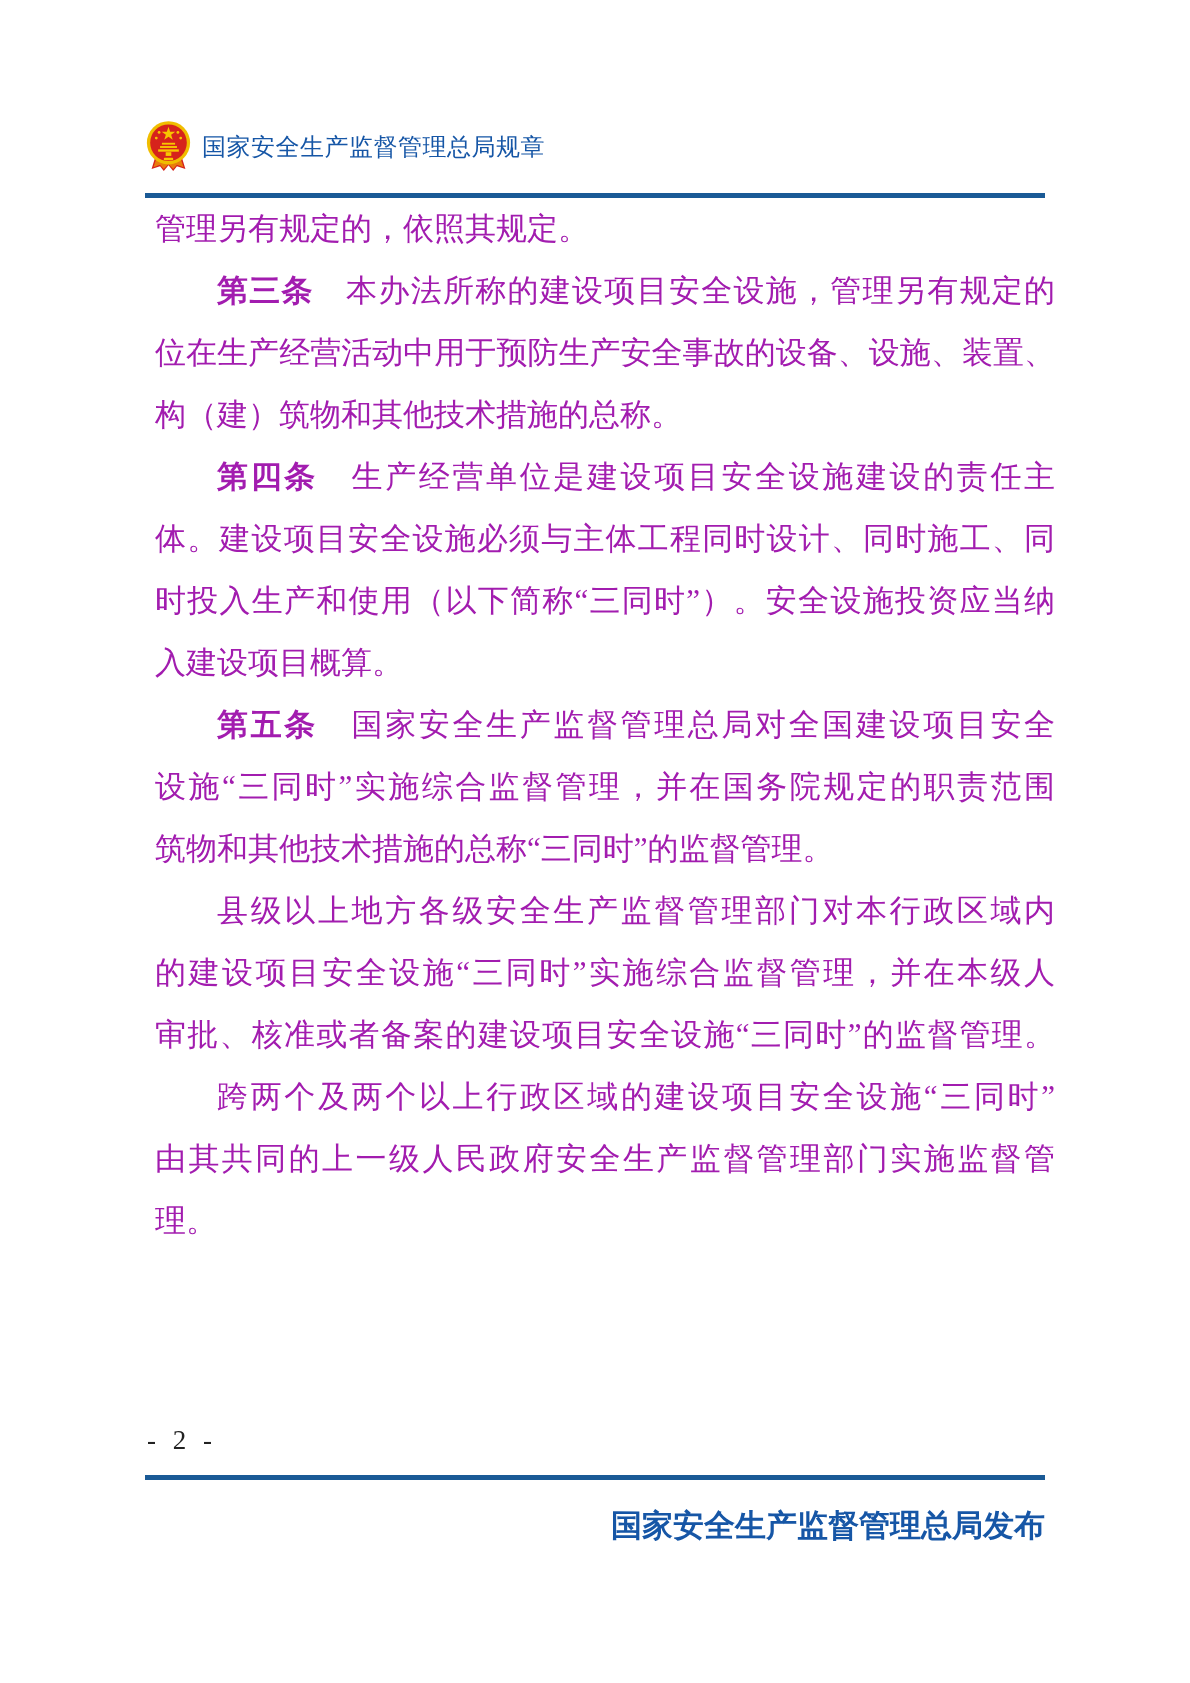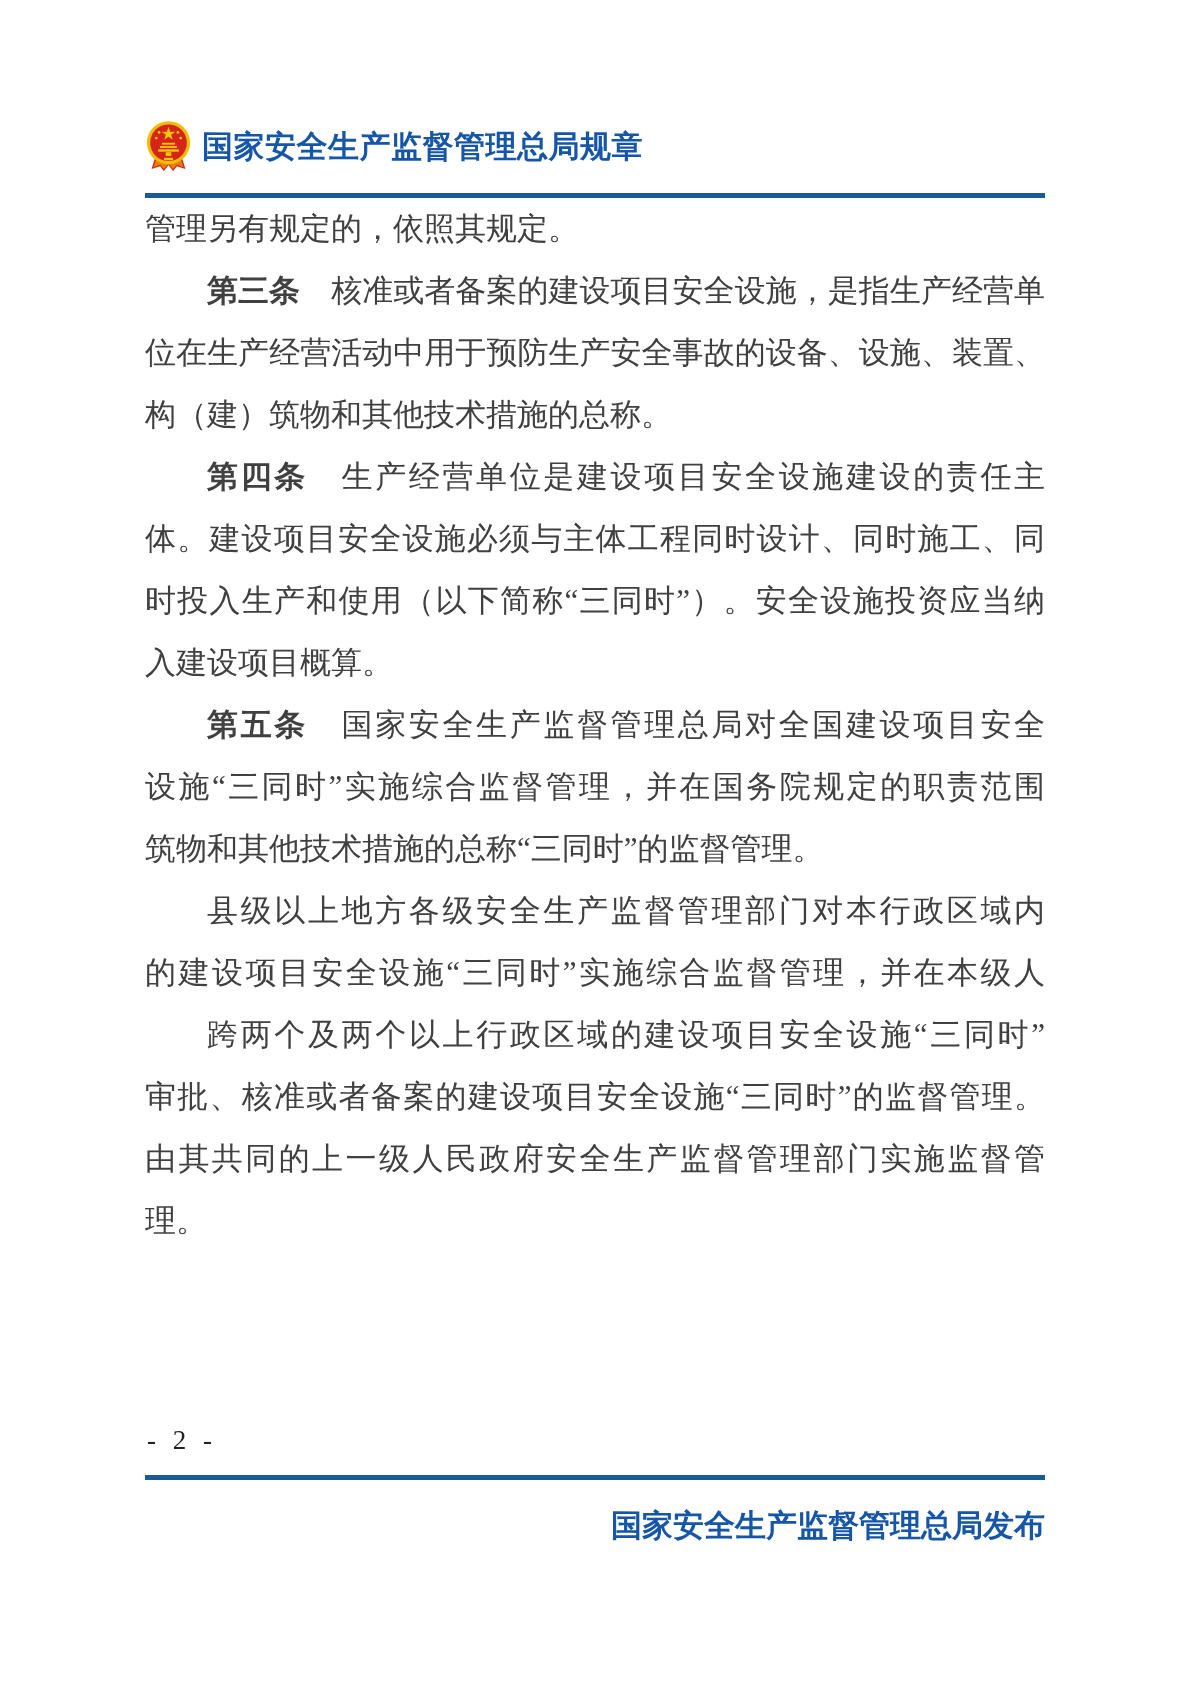--- a/index.html
+++ b/index.html
@@ -27,43 +27,43 @@
     display: flex;
     align-items: center;
     gap: 10px;
   }
   .emblem {
     width: 47px;
     height: 54px;
     flex: 0 0 auto;
   }
   .header-title {
-    font-size: 31px;
-    font-weight: bold;
+    font-size: 24px;
+    font-weight: normal;
     color: #1656a6;
     letter-spacing: 0.5px;
     font-family: "Liberation Serif", serif;
     white-space: nowrap;
   }
   .rule {
     position: absolute;
     left: 145px;
     width: 900px;
     height: 5px;
     background: #1a5a96;
   }
   .top-rule { top: 193px; }
 
   
   .body-text {
     position: absolute;
-    left: 145px;
+    left: 155px;
     top: 198px;
     width: 900px;
-    color: #404040;
+    color: #a21caf;
   }
   .line {
     width: 900px;
     height: 62px;
     line-height: 62px;
     font-size: 31px;
     white-space: nowrap;
     text-align: justify;
     text-align-last: left;
     font-family: "Liberation Serif", serif;
@@ -129,34 +129,34 @@
         <rect x="40" y="80" width="20" height="5" rx="2" fill="#f7c700"></rect>
       </svg>
       <span class="header-title">国家安全生产监督管理总局规章</span>
     </div>
     <div class="rule top-rule"></div>
   </header>
 
   <main class="body-text">
 
   <div class="line"><span>管理另有规定的，依照其规定。</span></div>
-      <div class="line indent fill"><span class="head">第三条</span><span>　核准或者备案的建设项目安全设施，是指生产经营单</span></div>
+      <div class="line indent fill"><span class="head">第三条</span><span>　本办法所称的建设项目安全设施，管理另有规定的</span></div>
       <div class="line fill"><span>位在生产经营活动中用于预防生产安全事故的设备、设施、装置、</span></div>
       <div class="line"><span>构（建）筑物和其他技术措施的总称。</span></div>
       <div class="line indent fill"><span class="head">第四条</span><span>　生产经营单位是建设项目安全设施建设的责任主</span></div>
       <div class="line fill"><span>体。建设项目安全设施必须与主体工程同时设计、同时施工、同</span></div>
       <div class="line fill"><span>时投入生产和使用（以下简称“三同时”）。安全设施投资应当纳</span></div>
       <div class="line"><span>入建设项目概算。</span></div>
       <div class="line indent fill"><span class="head">第五条</span><span>　国家安全生产监督管理总局对全国建设项目安全</span></div>
       <div class="line fill"><span>设施“三同时”实施综合监督管理，并在国务院规定的职责范围</span></div>
       <div class="line"><span>筑物和其他技术措施的总称“三同时”的监督管理。</span></div>
       <div class="line indent fill"><span>县级以上地方各级安全生产监督管理部门对本行政区域内</span></div>
       <div class="line fill"><span>的建设项目安全设施“三同时”实施综合监督管理，并在本级人</span></div>
+      <div class="line fill"><span>审批、核准或者备案的建设项目安全设施“三同时”的监督管理。</span></div>
       <div class="line indent fill"><span>跨两个及两个以上行政区域的建设项目安全设施“三同时”</span></div>
-      <div class="line fill"><span>审批、核准或者备案的建设项目安全设施“三同时”的监督管理。</span></div>
       <div class="line fill"><span>由其共同的上一级人民政府安全生产监督管理部门实施监督管</span></div>
       <div class="line"><span>理。</span></div>
     </main>
 
   <div class="page-number">- 2 -</div>
 
   <footer>
     <div class="rule bottom-rule"></div>
     <div class="publisher">国家安全生产监督管理总局发布</div>
   </footer>

